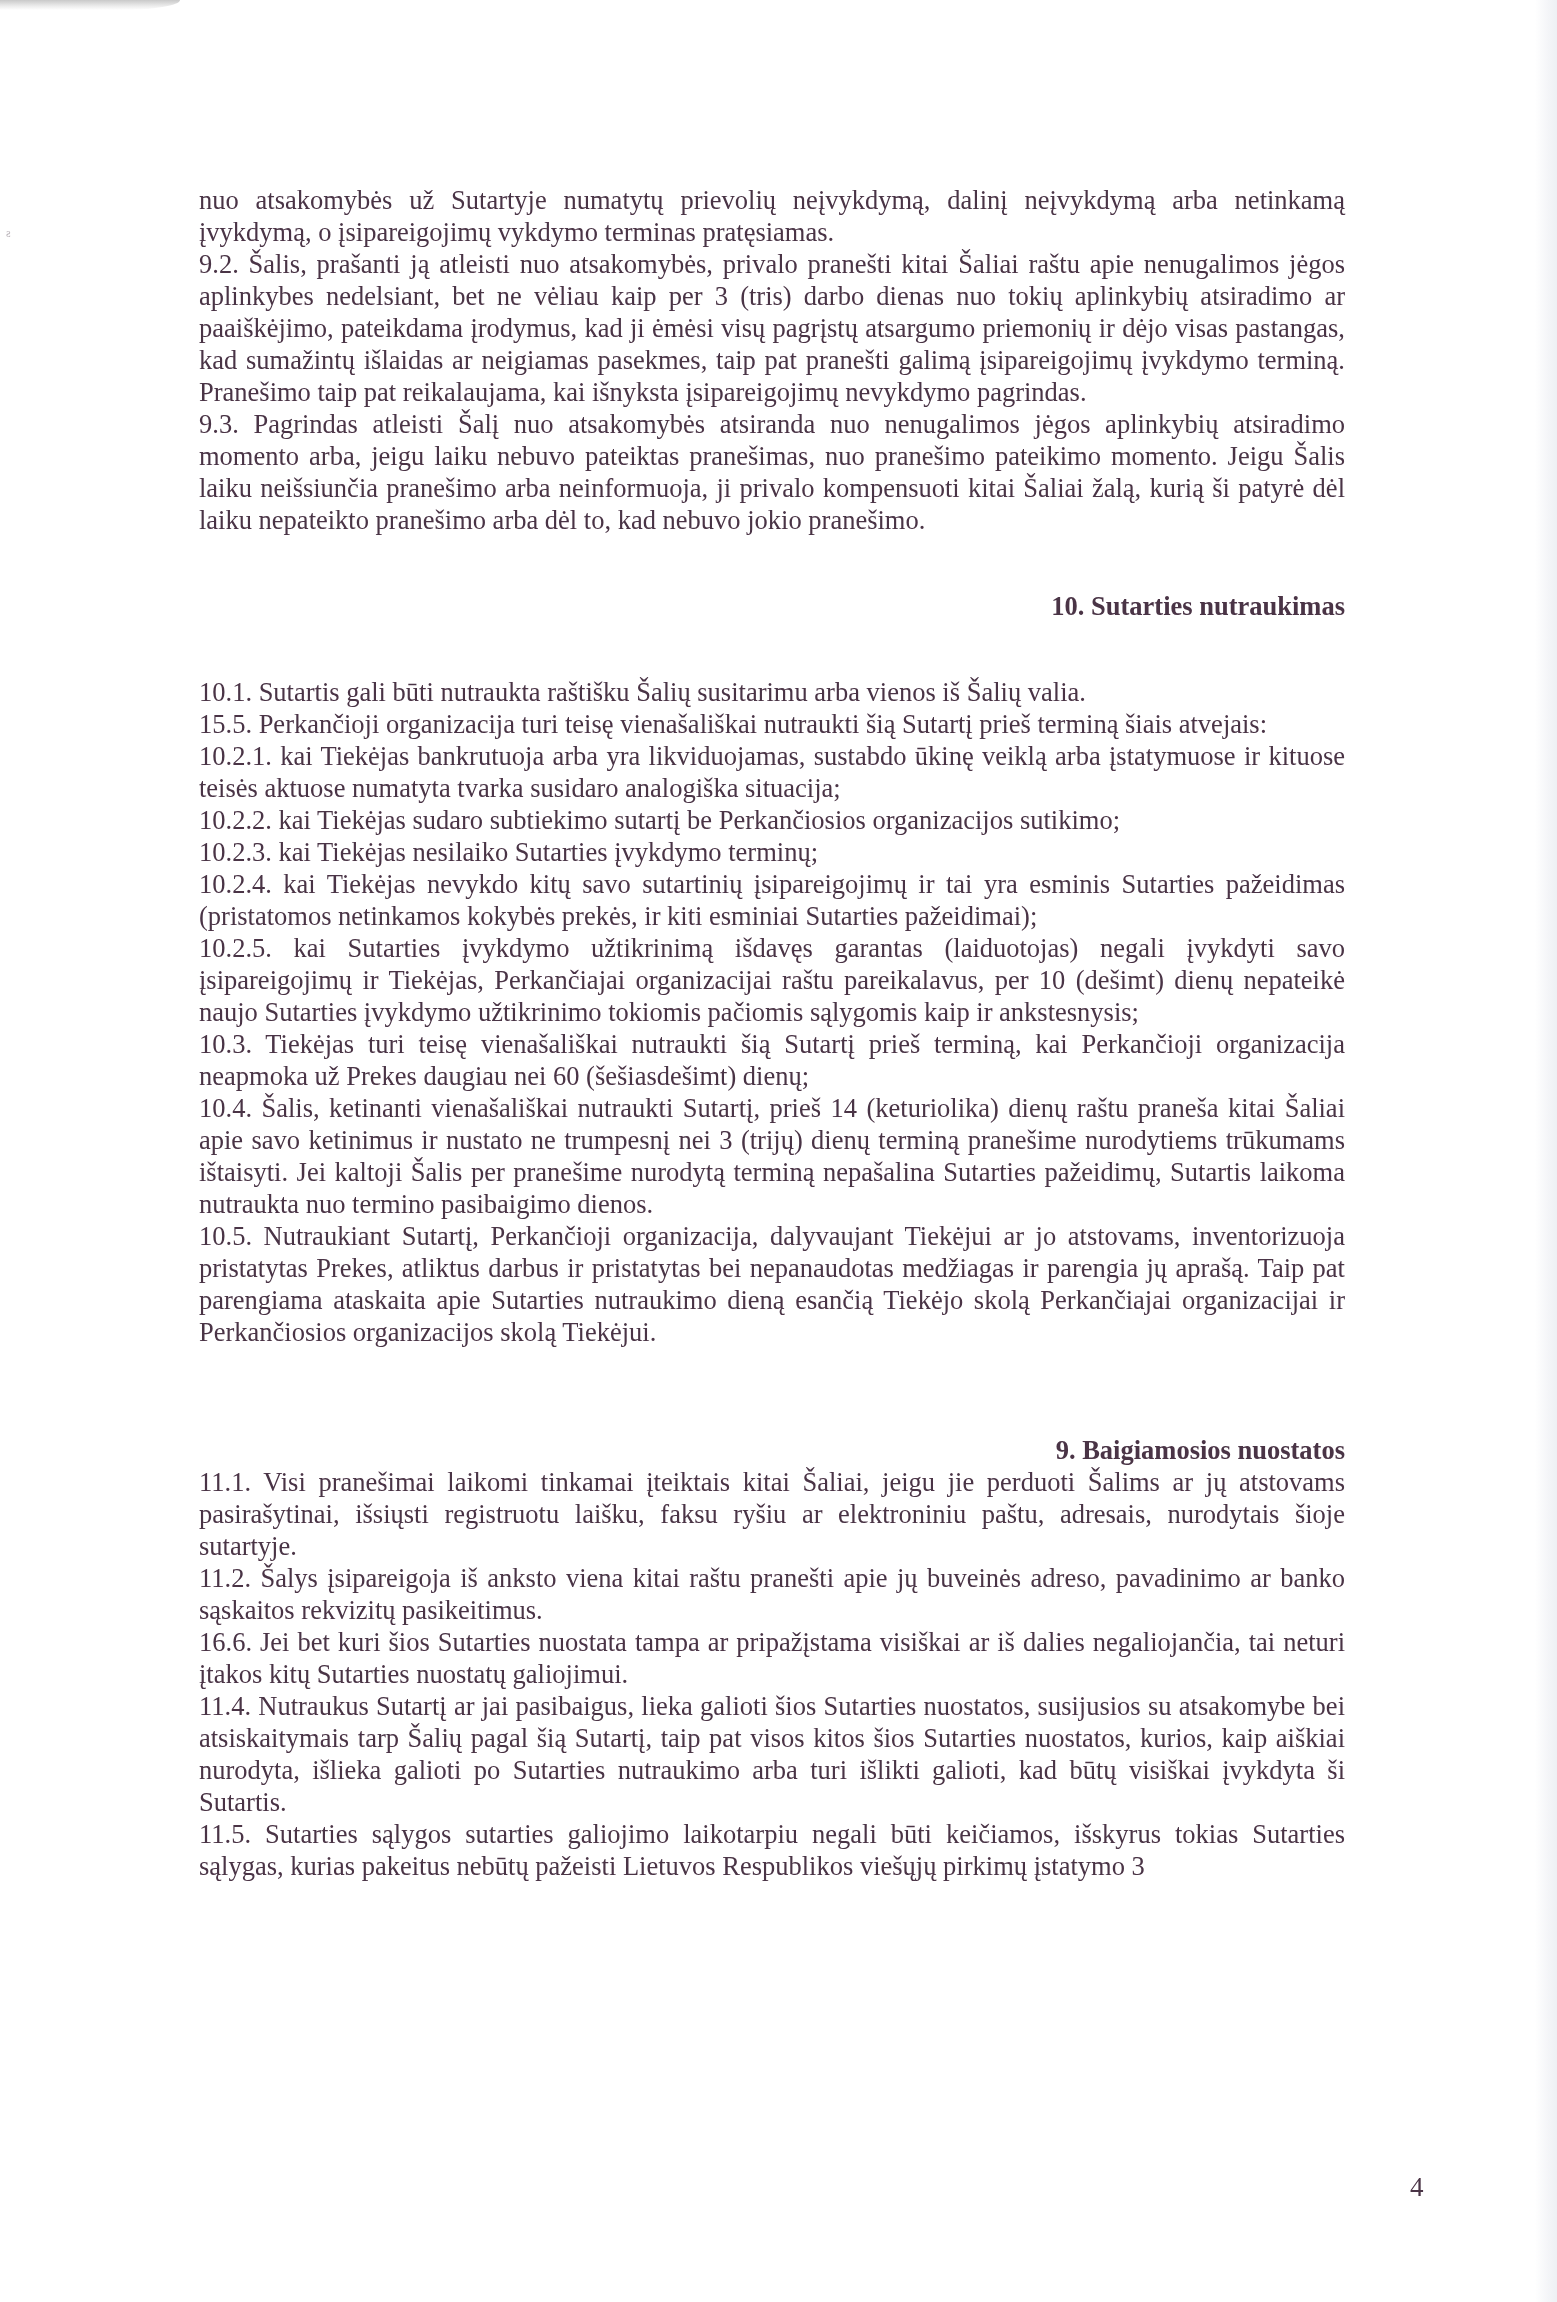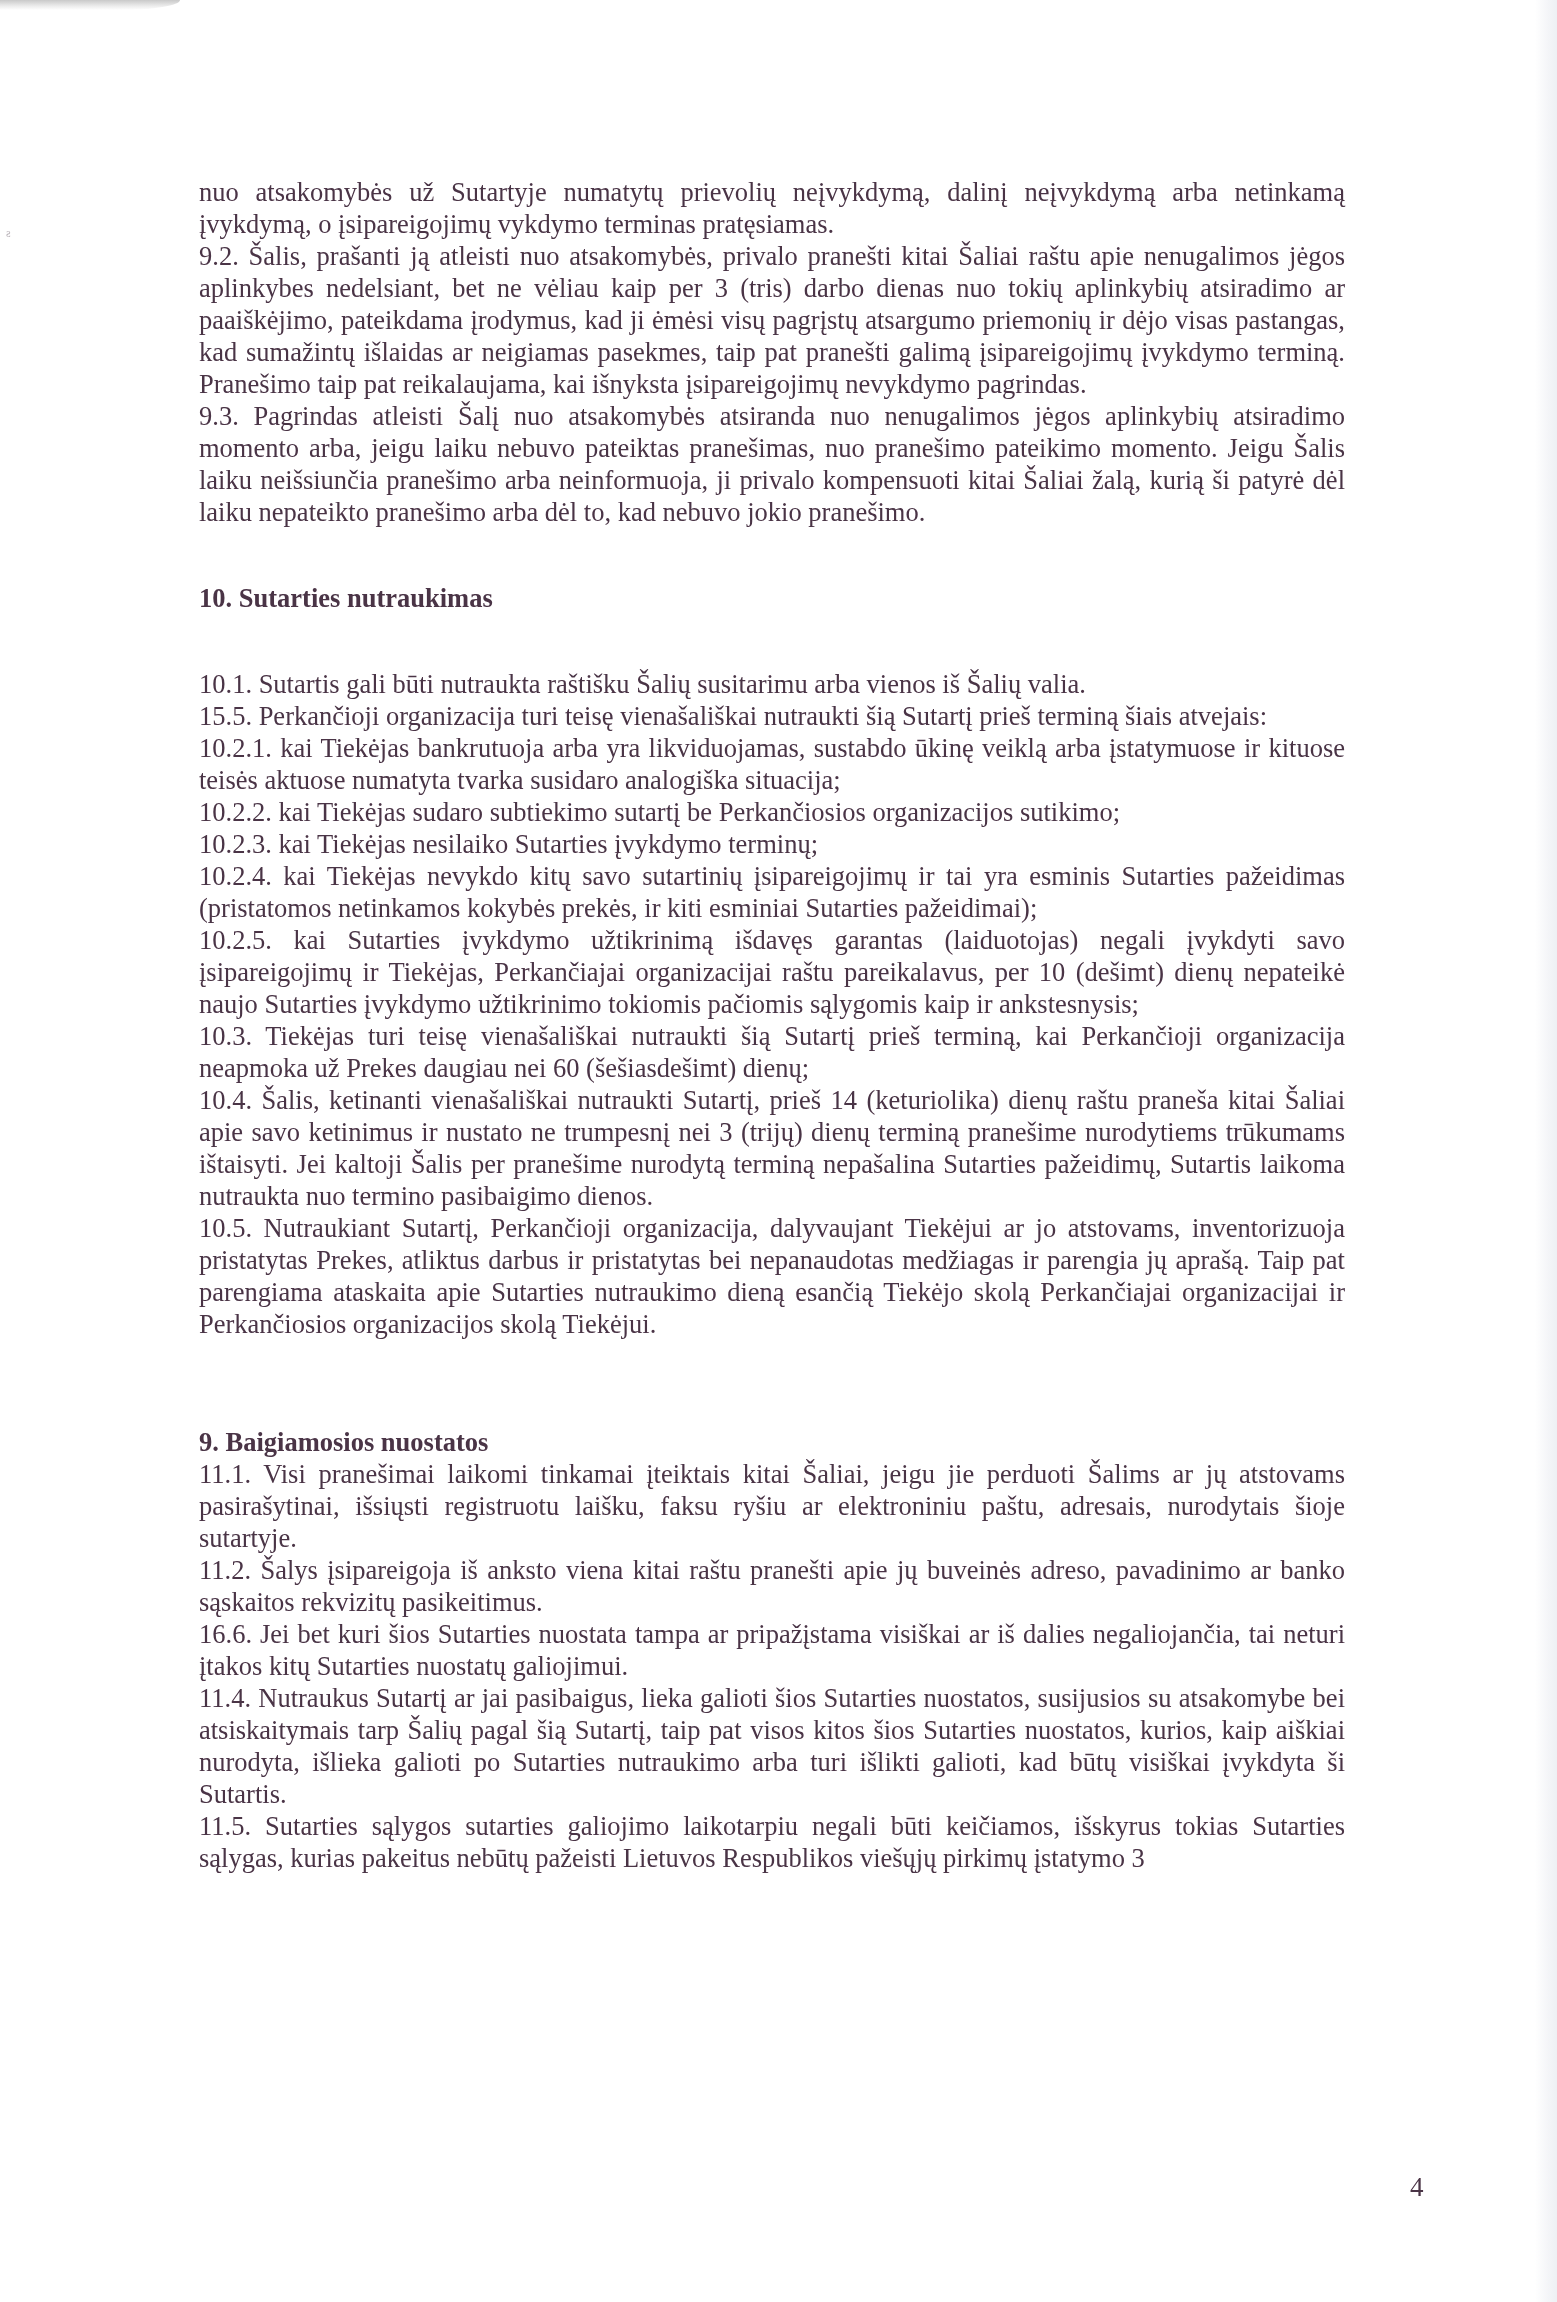--- a/index.html
+++ b/index.html
@@ -30,34 +30,35 @@
   }
   .margin-speck {
     position: absolute;
     left: 6px; top: 226px;
     font-size: 12px;
     color: #b9b2b8;
   }
   .page {
     position: absolute;
     left: 199px;
-    top: 176px;
+    top: 184px;
     width: 1146px;
   }
   .p {
     font-size: 26.5px;
     line-height: 32px;
     text-align: justify;
     margin: 0;
   }
   .heading {
     font-weight: bold;
     font-size: 26.5px;
     line-height: 32px;
     margin: 0;
+    text-align: right;
   }
   .gap-heading-10 { height: 54px; }
   .gap-after-h10 { height: 54px; }
   .gap-heading-11 { height: 86px; }
   .page-number {
     position: absolute;
     left: 1410px;
     top: 2172px;
     font-size: 27px;
     font-family: "Liberation Serif", "DejaVu Serif", serif;

